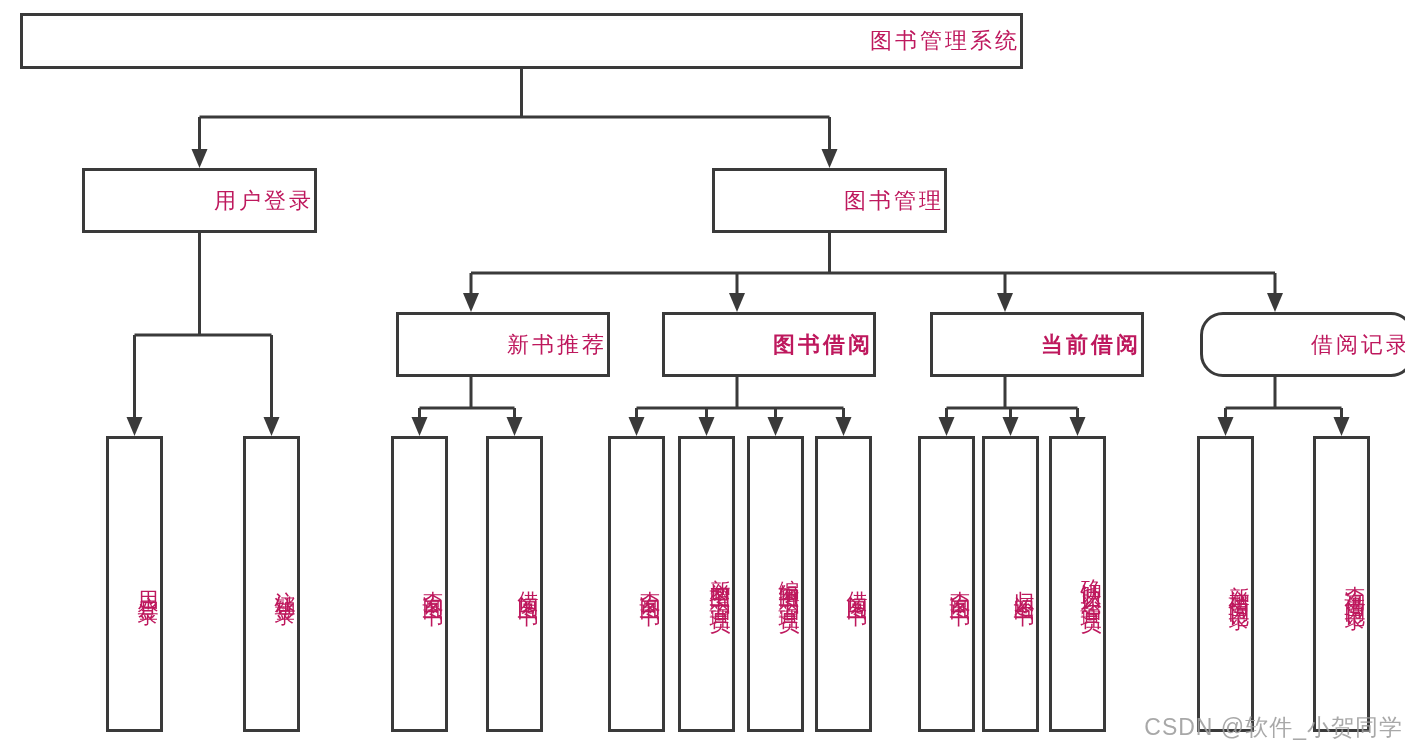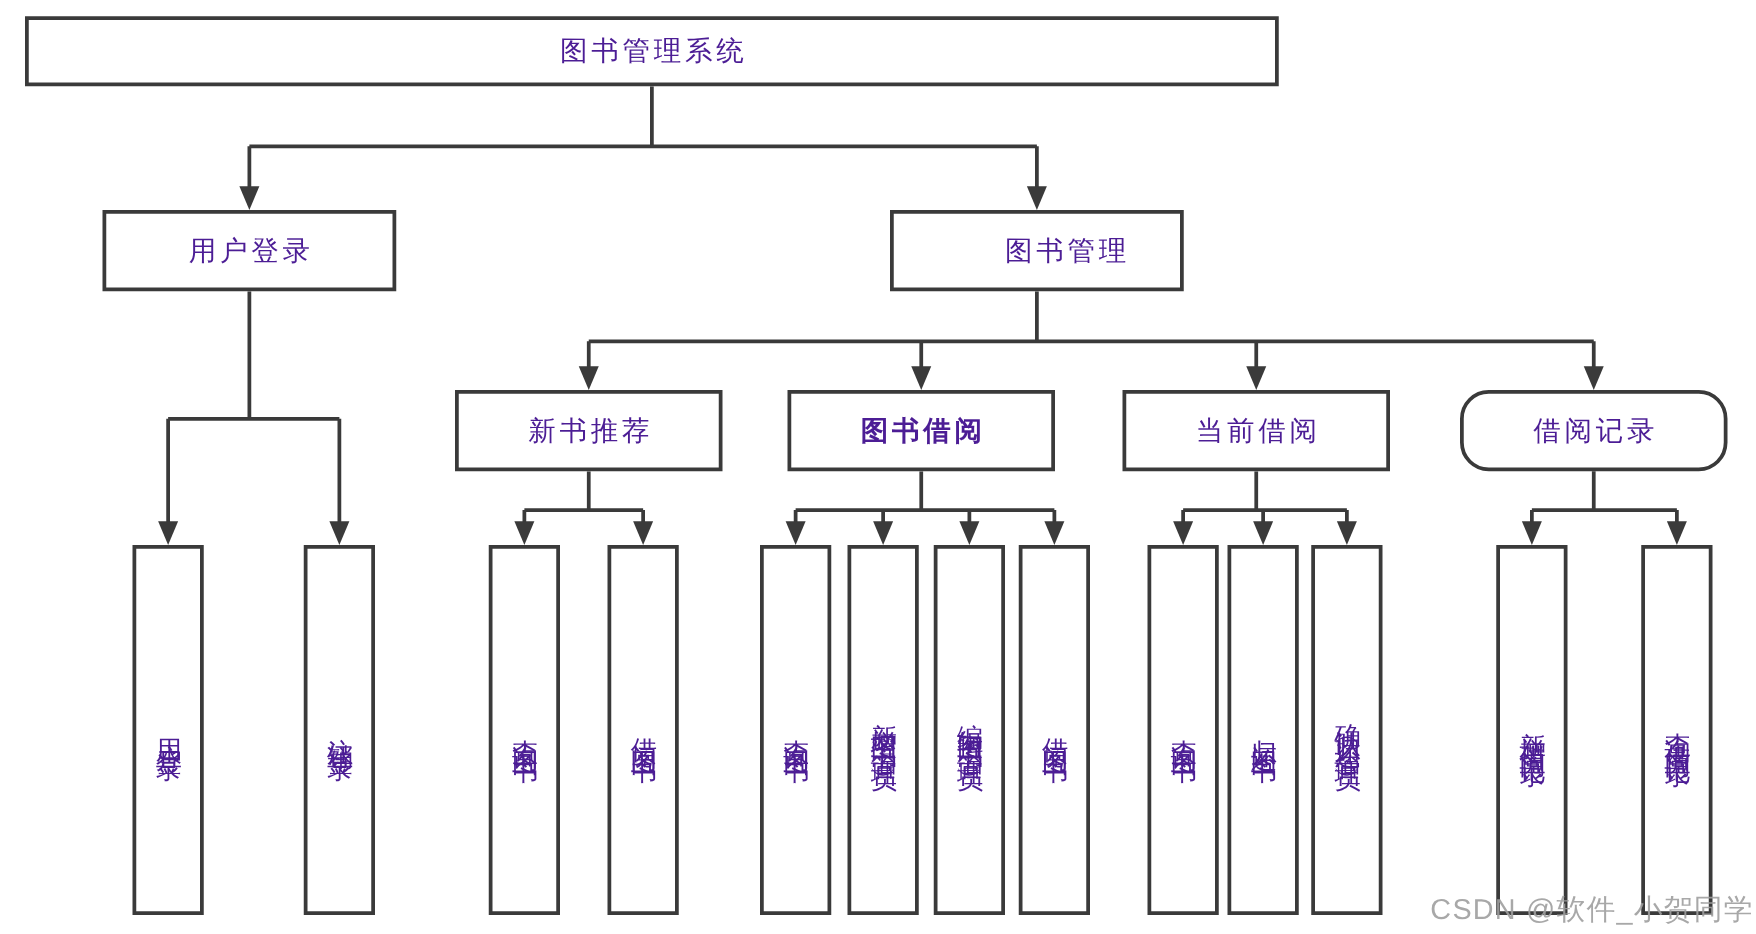--- a/index.html
+++ b/index.html
@@ -3,27 +3,27 @@
 <meta charset="utf-8">
 <style>
   html,body { margin:0; padding:0; background:#ffffff; }
   .canvas {
     position:relative; width:1405px; height:747px; background:#ffffff;
     overflow:hidden; font-family:"Liberation Sans", sans-serif;
   }
   .connectors { position:absolute; left:0; top:0; width:1405px; height:747px; }
   .box {
     position:absolute; background:#ffffff; border:3px solid #3a3a3a;
-    box-sizing:border-box; display:flex; align-items:center; justify-content:center;
-    color:#4c1d95;
+    box-sizing:border-box; display:flex; align-items:center; justify-content:flex-end;
+    color:#be185d;
   }
   .h-label { font-size:22px; letter-spacing:3px; text-indent:3px; white-space:nowrap; }
   .root  { left:20px;  top:13px;  width:1003px; height:56px; }
   .lvl2  { top:168px; width:235px; height:65px; }
-  .lvl3  { top:312px; width:214px; height:65px; }
+  .lvl3  { top:312px; width:214px; height:65px;margin-left:32px; }
   .leaf  { top:436px; width:57px; height:296px; }
   .leaf .v-label {
     writing-mode: vertical-rl; text-orientation: mixed;
     font-size:21px; letter-spacing:5px; line-height:1.1;
   }
   .watermark {
     position:absolute; right:2px; bottom:4px; font-size:23px;
     color:rgba(158,158,158,0.9); letter-spacing:1px; z-index:5; white-space:nowrap;
   }
 </style>
@@ -82,21 +82,21 @@
   <div class="box lvl2" style="left:712px;padding-left:46px;">
     <span class="h-label">图书管理</span>
   </div>
 
   <div class="box lvl3" style="left:364px;">
     <span class="h-label">新书推荐</span>
   </div>
   <div class="box lvl3" style="left:630px;font-weight:bold;">
     <span class="h-label">图书借阅</span>
   </div>
-  <div class="box lvl3" style="left:898px;">
+  <div class="box lvl3" style="left:898px;font-weight:bold;">
     <span class="h-label">当前借阅</span>
   </div>
   <div class="box lvl3" style="left:1168px;border-radius:23px;">
     <span class="h-label">借阅记录</span>
   </div>
 
   <div class="box leaf" style="left:106px;">
     <span class="v-label">用户登录</span>
   </div>
   <div class="box leaf" style="left:243px;">

